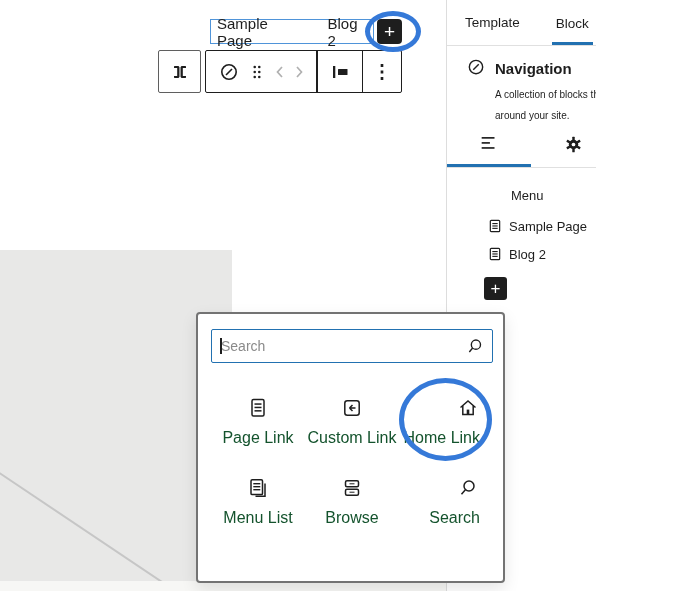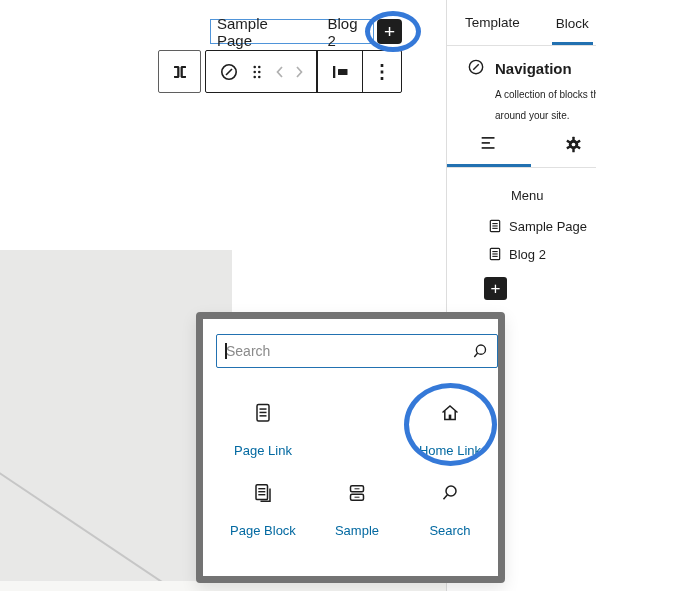--- a/index.html
+++ b/index.html
@@ -56,33 +56,33 @@
 
   .menu-heading { position:absolute; left:16px; top:188px; font-size:13px; font-weight:500;margin-left:48px; }
   .menu-kebab { position:absolute; right:20px; top:185px; background:none; border:none; cursor:pointer; }
   .menu-item { position:absolute; left:40px; display:flex; align-items:center; gap:6px; cursor:pointer; background:none; border:none; font-size:13px; color:#1e1e1e; }
   .mi-1 { top:218px; } .mi-2 { top:246px; }
   .add-btn-side { position:absolute; left:37px; top:277px; width:23px; height:23px; background:#1e1e1e;
     border:none; border-radius:3px; color:#fff; font-size:17px; line-height:21px; text-align:center; cursor:pointer; }
 
   
   .popup { position:absolute; left:196px; top:312px; width:309px; height:271px; background:#fff;
-    border:7px solid #737373; border-radius:4px; box-shadow:0 6px 16px rgba(0,0,0,.10); z-index:3; }
+    border:2px solid #737373; border-radius:4px; box-shadow:0 6px 16px rgba(0,0,0,.10); z-index:3; }
   .search-wrap { position:absolute; left:13px; top:15px; width:282px; height:34px; }
   .search-input { width:100%; height:100%; border:1.5px solid #2271b1; border-radius:2px;
     padding:0 34px 0 9px; font-size:14px; font-family:inherit; color:#1e1e1e; outline:none; }
   .search-input::placeholder { color:#8a8a8a; }
   .caret { position:absolute; left:9px; top:9px; width:1.5px; height:16px; background:#1e1e1e; }
   .search-mag { position:absolute; right:7px; top:6px; pointer-events:none; }
 
   .blk-item { position:absolute; width:94px; height:76px; display:flex; flex-direction:column;
     align-items:center; background:none; border:none; cursor:pointer; padding-top:14px; }
-  .blk-item .lbl { margin-top:18px; font-size:13px; color:#0369a1; }
+  .blk-item .lbl { margin-top:9px; font-size:16px; color:#14532d; }
   .r1 { top:68px; } .r2 { top:148px; }
-  .c1 { left:13px; } .c2 { left:107px; } .c3 { left:200px; }
+  .c1 { left:13px; } .c2 { left:107px; } .c3 { left:188px;align-items:flex-end; }
   .annot-home { left:201px; top:64px; width:93px; height:83px; border-width:5.5px; z-index:4; }
 
   .browse-all { position:absolute; left:0; top:236px; width:100%; height:33px; background:#1e1e1e;
     color:#fff; font-size:13.5px; border:none; border-radius:0 0 3px 3px; cursor:pointer;
     display:flex; align-items:center; justify-content:center; font-family:inherit; }
 
   svg { display:block; }
 </style>
 </head>
 <body>
@@ -241,51 +241,58 @@
     <button class="blk-item r1 c1">
       <svg width="24" height="24" viewBox="0 0 24 24">
         <rect x="6" y="3.5" width="12" height="16.5" rx="1.5" stroke="#1e1e1e" stroke-width="1.5" fill="none"></rect>
         <rect x="8.5" y="7.3" width="7" height="1.5" fill="#1e1e1e"></rect>
         <rect x="8.5" y="10.7" width="7" height="1.5" fill="#1e1e1e"></rect>
         <rect x="8.5" y="14.1" width="7" height="1.5" fill="#1e1e1e"></rect>
       </svg>
       <span class="lbl">Page Link</span>
     </button>
 
+    <button class="blk-item r1 c2">
+      <svg width="24" height="24" viewBox="0 0 24 24">
+        <rect x="4.8" y="4.8" width="14.4" height="14.4" rx="2.5" stroke="#1e1e1e" stroke-width="1.5" fill="none"></rect>
+        <path d="M15.5 12 h-6 M9.5 12 l3 -3 M9.5 12 l3 3" stroke="#1e1e1e" stroke-width="1.5" fill="none"></path>
+      </svg>
+      <span class="lbl">Custom Link</span>
+    </button>
 
     <button class="blk-item r1 c3">
       <svg width="24" height="24" viewBox="0 0 24 24">
         <path d="M4.5 11.5 L12 5 L19.5 11.5" stroke="#1e1e1e" stroke-width="1.5" fill="none"></path>
         <path d="M6.8 9.8 V18.6 H17.2 V9.8" stroke="#1e1e1e" stroke-width="1.5" fill="none"></path>
         <rect x="10.7" y="13.6" width="2.6" height="5" fill="#1e1e1e"></rect>
       </svg>
       <span class="lbl">Home Link</span>
     </button>
 
     <div class="annot annot-home"></div>
 
     <button class="blk-item r2 c1">
       <svg width="24" height="24" viewBox="0 0 24 24">
         <rect x="5" y="3.8" width="11.5" height="14.8" rx="1.2" stroke="#1e1e1e" stroke-width="1.5" fill="none"></rect>
         <rect x="7.3" y="7" width="7" height="1.4" fill="#1e1e1e"></rect>
         <rect x="7.3" y="10" width="7" height="1.4" fill="#1e1e1e"></rect>
         <rect x="7.3" y="13" width="7" height="1.4" fill="#1e1e1e"></rect>
         <path d="M19 7.5 V20.2 H9.5" stroke="#1e1e1e" stroke-width="1.5" fill="none"></path>
       </svg>
-      <span class="lbl">Page Block</span>
+      <span class="lbl">Menu List</span>
     </button>
 
     <button class="blk-item r2 c2">
       <svg width="24" height="24" viewBox="0 0 24 24">
         <rect x="5.5" y="4.8" width="13" height="6" rx="1.5" stroke="#1e1e1e" stroke-width="1.5" fill="none"></rect>
         <rect x="9.5" y="7.3" width="5" height="1" fill="#1e1e1e"></rect>
         <rect x="5.5" y="13.2" width="13" height="6" rx="1.5" stroke="#1e1e1e" stroke-width="1.5" fill="none"></rect>
         <rect x="9.5" y="15.7" width="5" height="1" fill="#1e1e1e"></rect>
       </svg>
-      <span class="lbl">Sample</span>
+      <span class="lbl">Browse</span>
     </button>
 
     <button class="blk-item r2 c3">
       <svg width="24" height="24" viewBox="0 0 24 24">
         <circle cx="13" cy="10" r="5" stroke="#1e1e1e" stroke-width="1.5" fill="none"></circle>
         <line x1="9.4" y1="13.8" x2="5.5" y2="18.3" stroke="#1e1e1e" stroke-width="1.5"></line>
       </svg>
       <span class="lbl">Search</span>
     </button>
 

